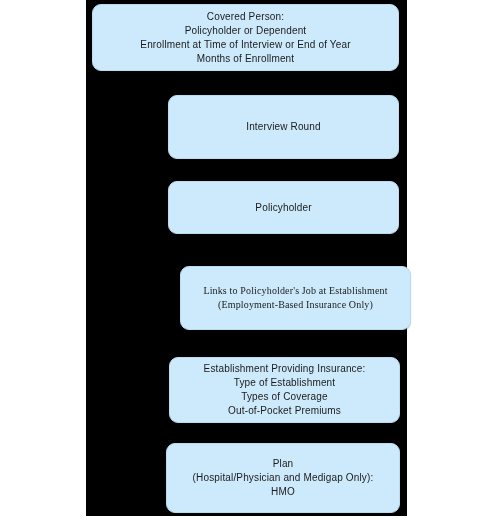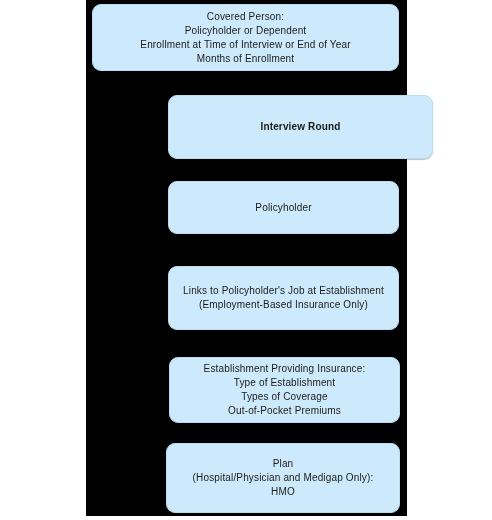--- a/index.html
+++ b/index.html
@@ -41,23 +41,23 @@
     padding: 2px 6px;
     box-shadow: 0 1px 1px rgba(0,0,0,0.25);
   }
   .node .line {
     display: block;
     white-space: nowrap;
   }
 
   
   #node-covered-person      { left: 92px;  top: 4px;   width: 307px; height: 67px; }
-  #node-interview-round     { left: 168px; top: 95px;  width: 265px; height: 64px; font-weight: bold; }
+  #node-interview-round     { left: 168px; top: 95px;  width: 231px; height: 64px; }
   #node-policyholder        { left: 168px; top: 181px; width: 231px; height: 53px; }
-  #node-links-job           { left: 168px; top: 266px; width: 231px; height: 64px; }
+  #node-links-job           { left: 180px; top: 266px; width: 231px; height: 64px; font-family: Liberation Serif, serif; }
   #node-establishment       { left: 169px; top: 357px; width: 231px; height: 66px; }
   #node-plan                { left: 166px; top: 443px; width: 234px; height: 70px; }
 </style>
 </head>
 <body>
 
 <div id="canvas">
 
   <div id="backdrop"></div>
 

